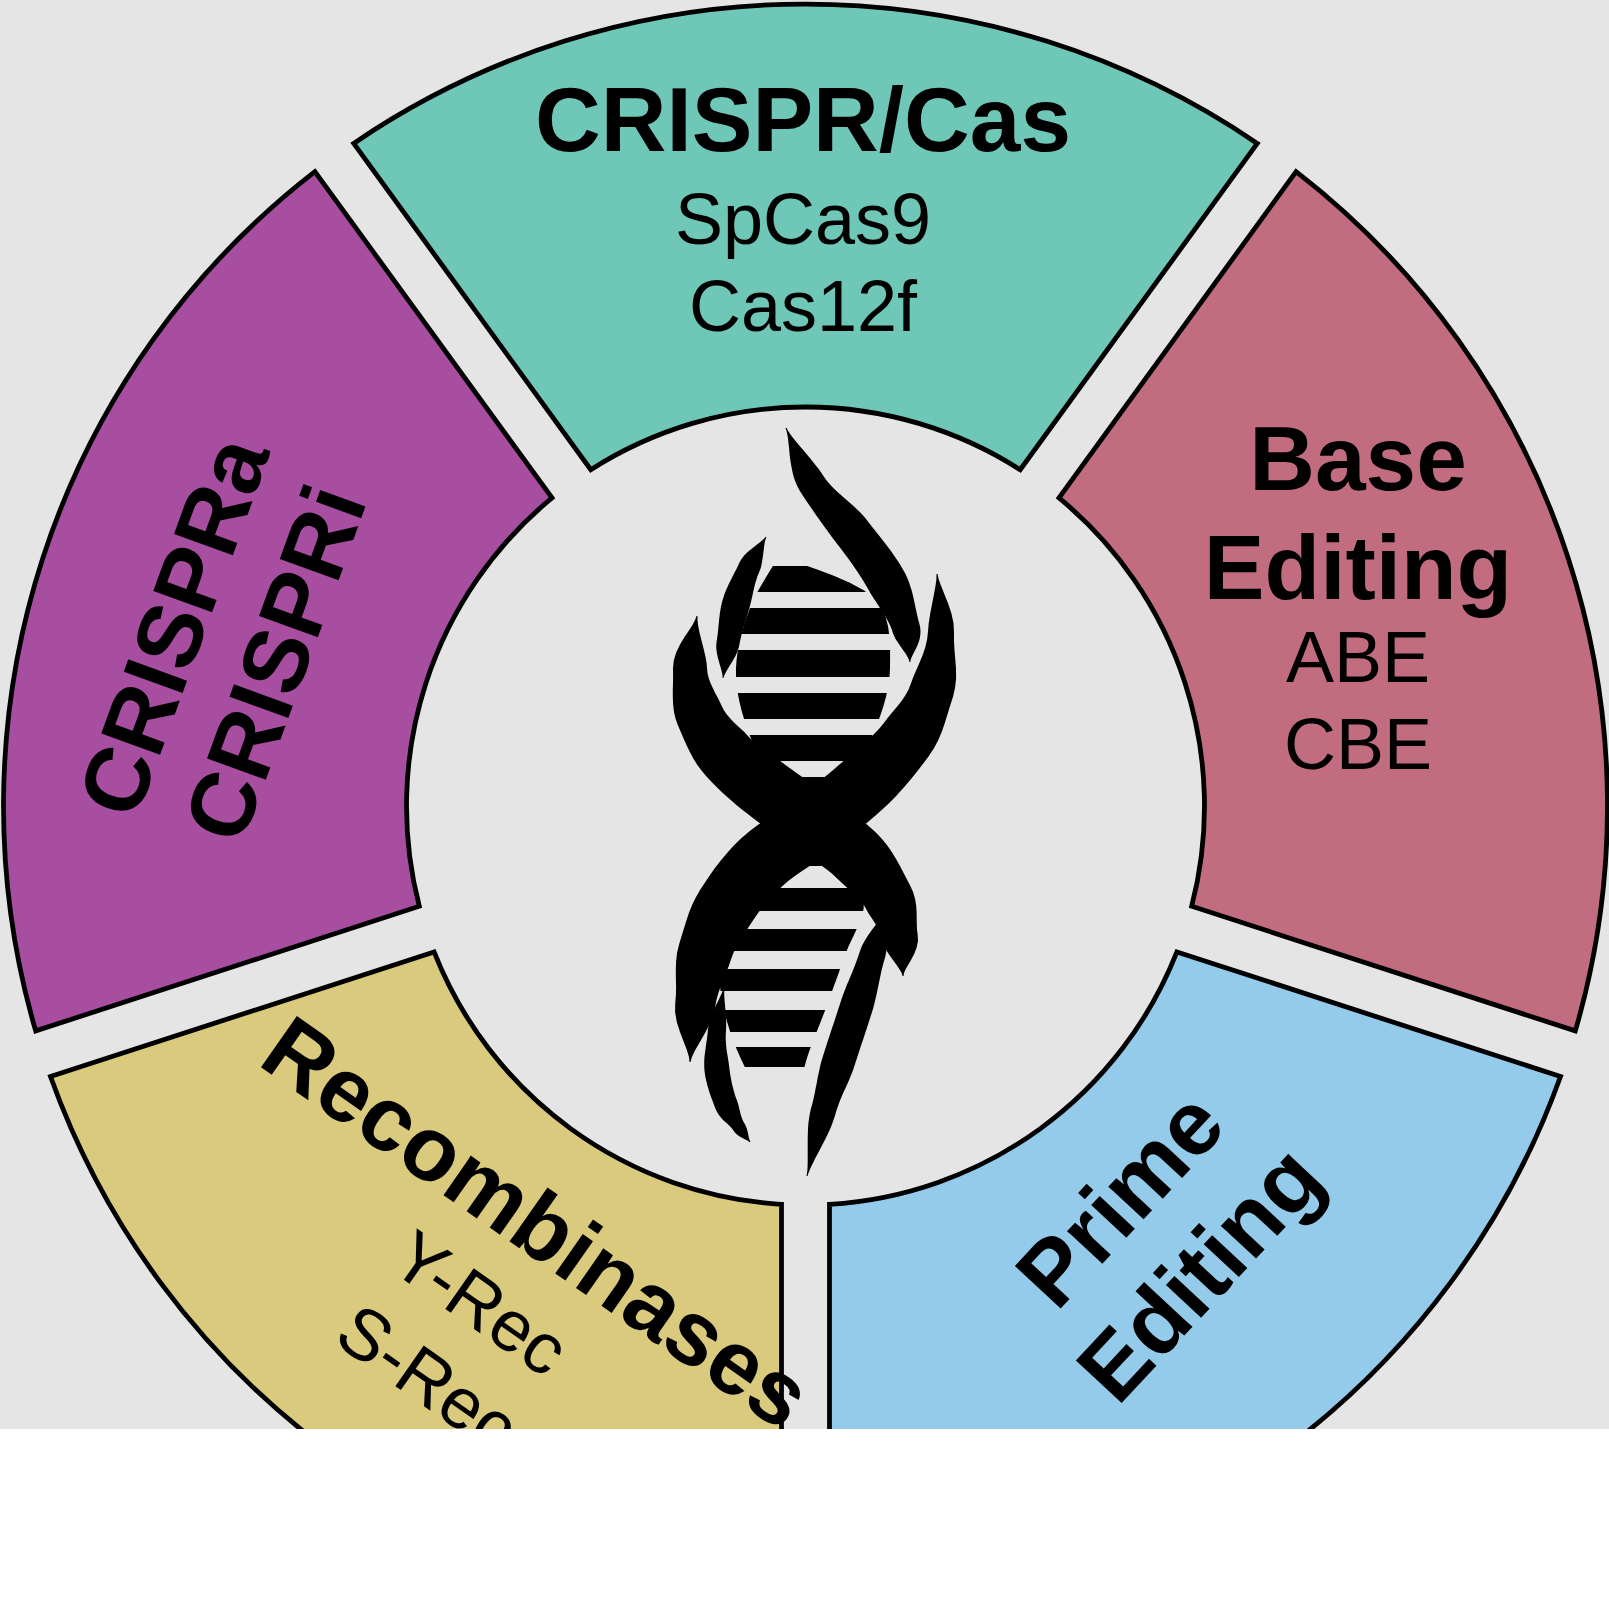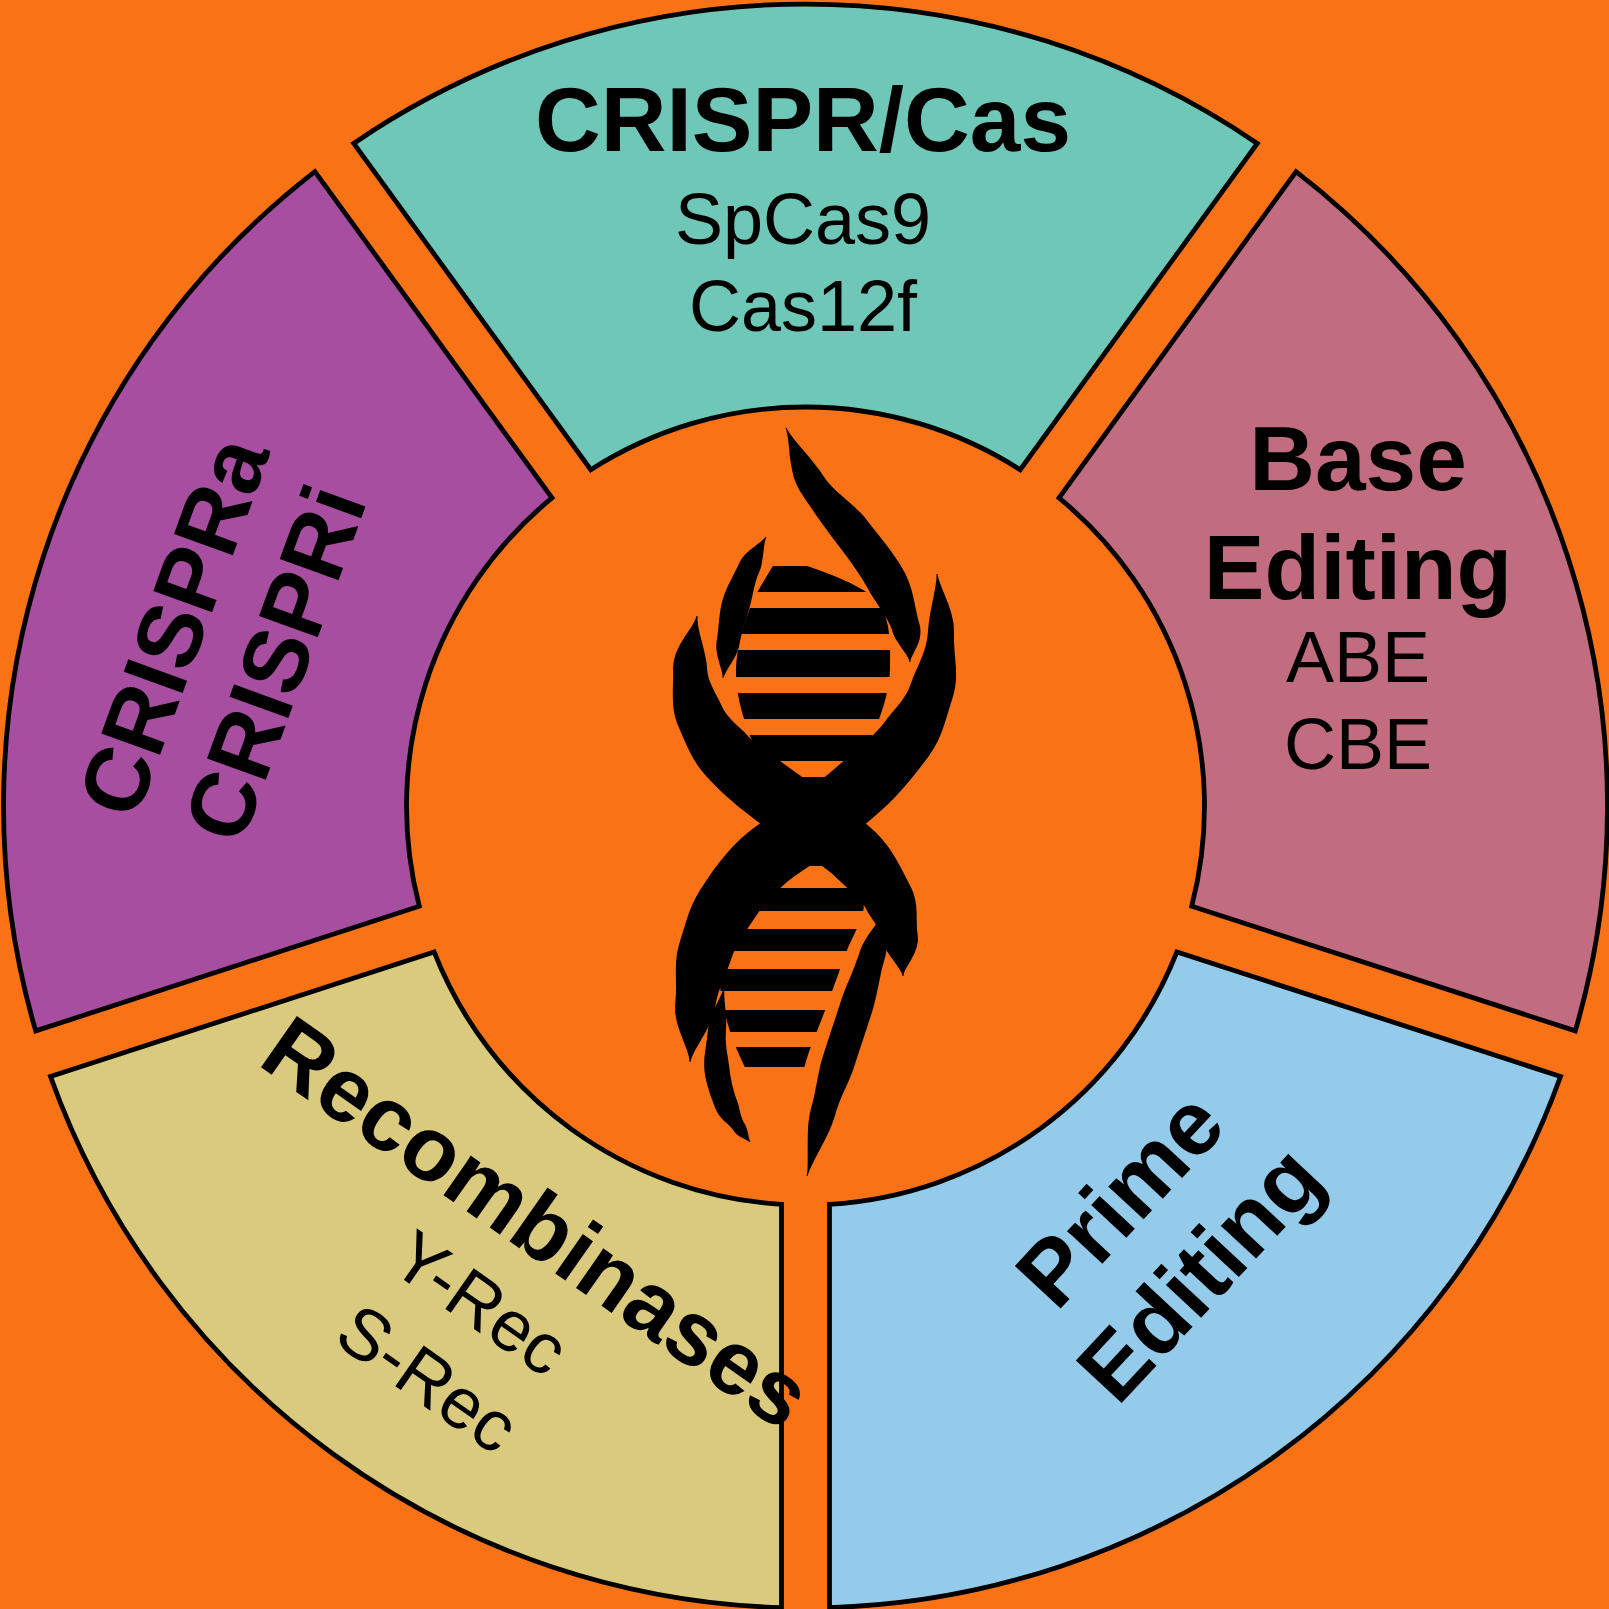--- a/index.html
+++ b/index.html
@@ -1,16 +1,16 @@
 <!DOCTYPE html>
 <html><head>
 <meta charset="utf-8">
 <style>
   html, body { margin: 0; padding: 0; background: #ffffff; }
-  .stage { width: 1609px; height: 1609px; position: relative; background: #f97316; }
+  .stage { width: 1609px; height: 1429px; position: relative; background: #e5e5e5; }
   svg text { font-family: "Liberation Sans", sans-serif; fill: #000000; }
 </style>
 </head>
 <body>
 
 <div class="stage">
 <svg width="1609" height="1609" viewBox="0 0 1609 1609">
   <defs>
     <clipPath id="lensTopClip">
           <path d="M 779 556 L 776.2 560.6 L 772.4 566.8 L 767.8 574.2 L 762.9 582.4 L 758 591 L 753.6 599.7 L 750 608 L 747 616.2 L 744.2 624.6 L 741.7 633.3 L 739.5 642.1 L 737.8 650.8 L 736.6 659.5 L 736 668 L 736 676.4 L 736.7 684.8 L 737.8 693.2 L 739.4 701.4 L 741.3 709.5 L 743.6 717.4 L 746 725 L 748.7 732.5 L 751.6 740 L 754.9 747.4 L 758.5 754.4 L 762.4 761 L 766.6 766.9 L 771 772 L 776.2 776.3 L 782.3 779.8 L 788.8 782.7 L 795.3 785.1 L 801.3 787 L 806.4 788.6 L 810 790 L 810 790 L 813.3 789 L 817.9 787.9 L 823.3 786.6 L 829.2 784.8 L 835.2 782.6 L 841 779.7 L 846 776 L 850.5 771.5 L 854.9 766.2 L 859.2 760.3 L 863.3 753.8 L 867.1 746.9 L 870.7 739.6 L 874 732 L 877.2 724 L 880.4 715.3 L 883.4 706.3 L 886 696.9 L 888.1 687.3 L 889.5 677.6 L 890 668 L 890.1 658.1 L 890.1 647.6 L 889.5 637 L 888.1 626.4 L 885.3 616.1 L 880.7 606.6 L 874 598 L 863.7 590.2 L 849.8 582.7 L 833.8 575.8 L 817.2 569.6 L 801.5 564.1 L 788.3 559.6 L 779 556 Z"></path>

